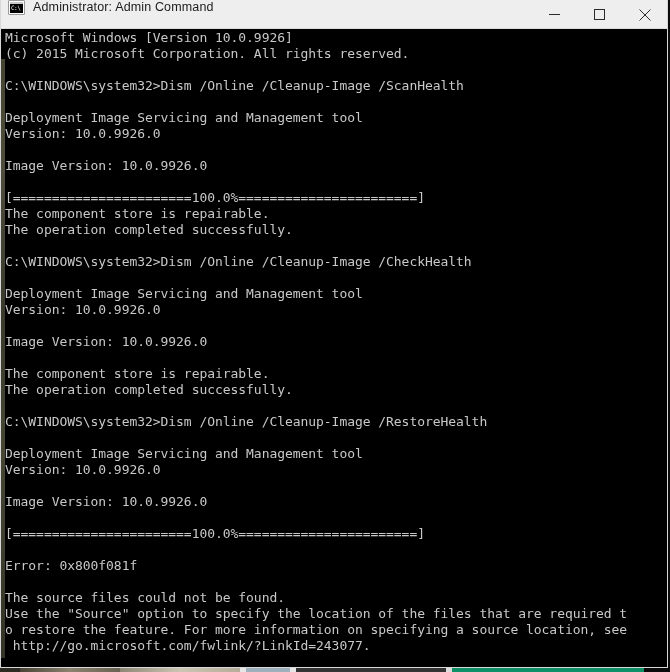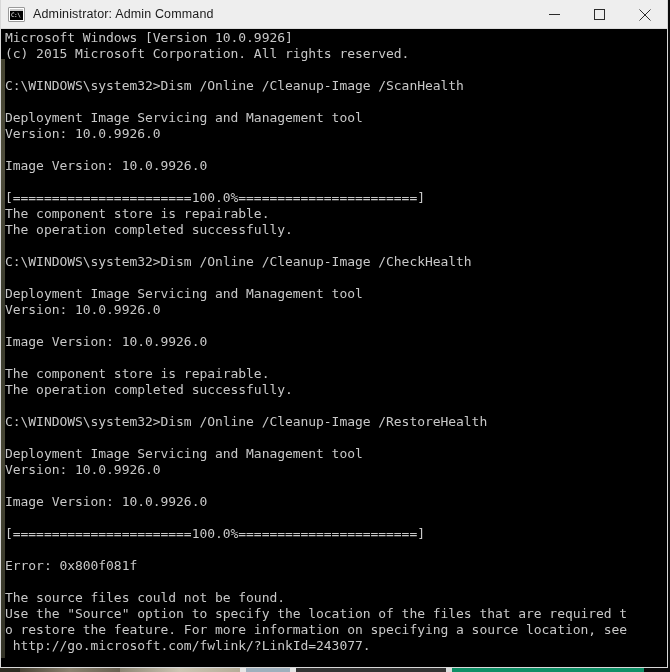--- a/index.html
+++ b/index.html
@@ -53,21 +53,21 @@
     border-top: none;
     box-sizing: border-box;
   }
 
   
   #titlebar {
     height: 29px;
     background: #eeeeee;
     border-bottom: 1px solid #dcdcdc;
     display: flex;
-    align-items: center;
+    align-items: flex-start;
     position: relative;
     box-sizing: border-box;
   }
   #app-icon {
     width: 17px;
     height: 15px;
     margin-left: 7px;
     margin-right: 8px;
     background: #ffffff;
     border: 1px solid #9a9a9a;

